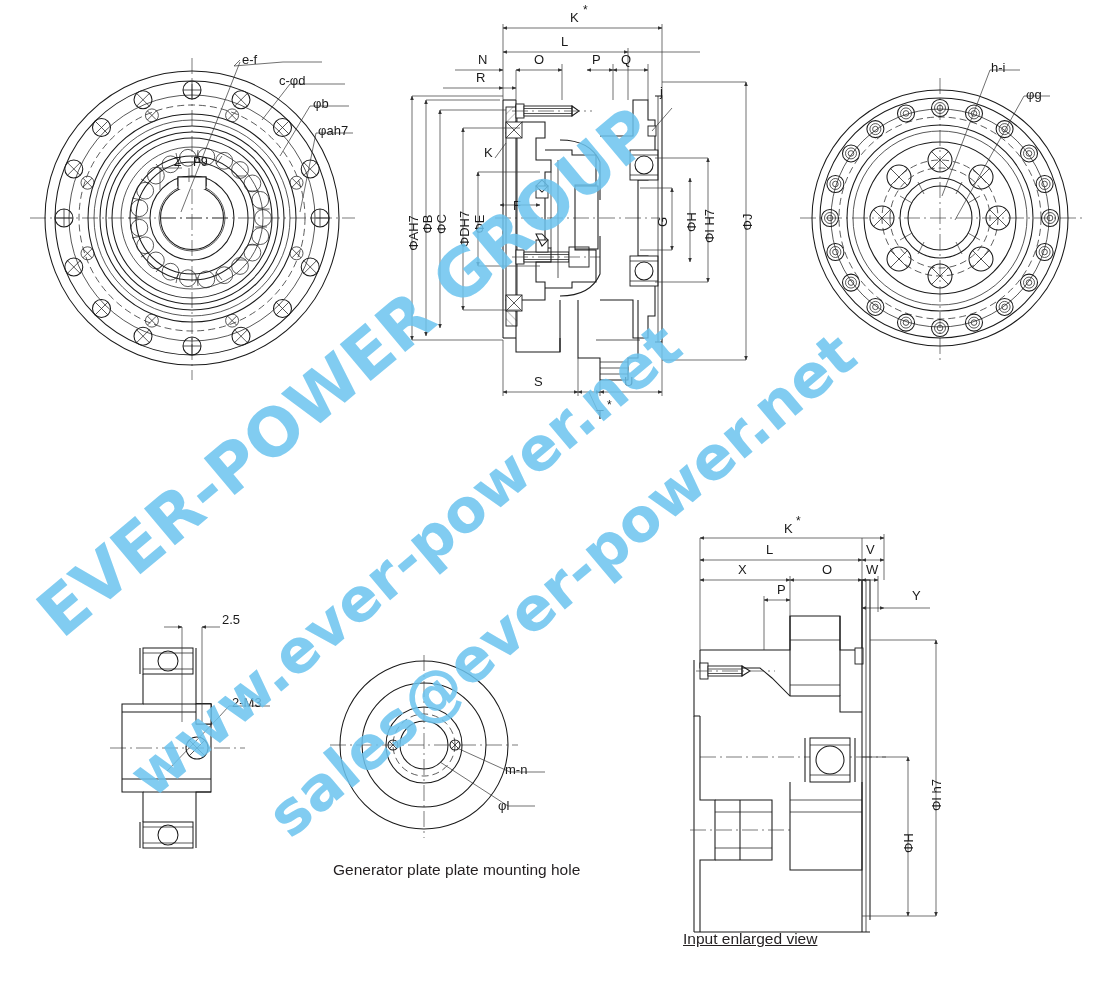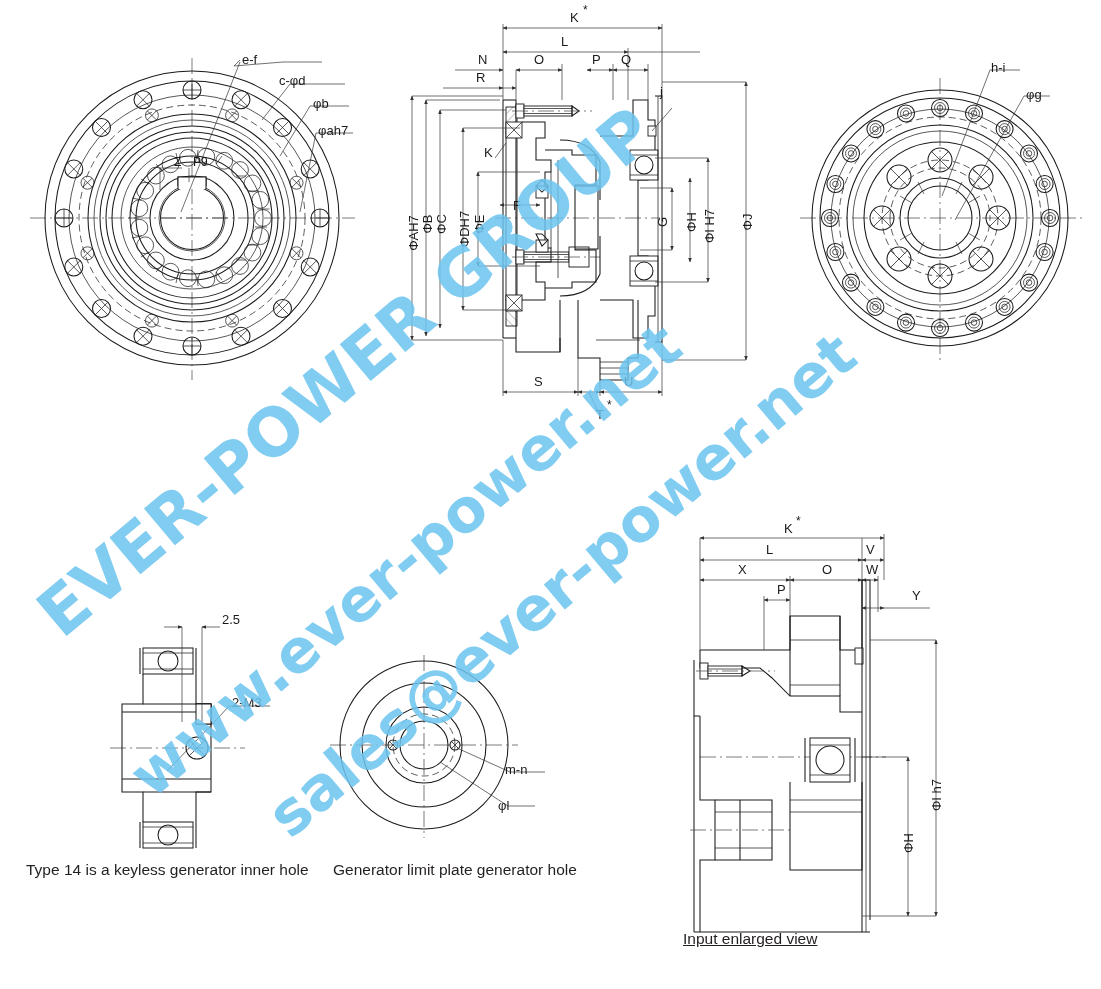--- a/index.html
+++ b/index.html
@@ -723,17 +723,16 @@
     <text class="dimtxt" transform="translate(913,843) rotate(-90)" text-anchor="middle">ΦH</text>
     <text class="dimtxt" transform="translate(941,795) rotate(-90)" text-anchor="middle">ΦI h7</text>
   </svg>
 
   <svg id="wm" viewBox="0 0 1101 989">
     <text class="wm-t" font-size="66" transform="translate(62,640) rotate(-40)">EVER-POWER GROUP</text>
     <text class="wm-t" font-size="60" transform="translate(152,800) rotate(-40)">www.ever-power.net</text>
     <text class="wm-t" font-size="60" transform="translate(290,840) rotate(-40)">sales@ever-power.net</text>
   </svg>
 
-  <div class="caption" style="left:26px;  top:861px;">Type 14 is a keyless generator inner hole</div>
-  <div class="caption" style="left:333px; top:861px;">Generator limit plate generator hole</div>
+  <div class="caption" style="left:333px; top:861px;">Generator plate plate mounting hole</div>
   <div class="caption" style="left:683px; top:930px;text-decoration:underline;">Input enlarged view</div>
 
 </div>
 
 </body></html>

